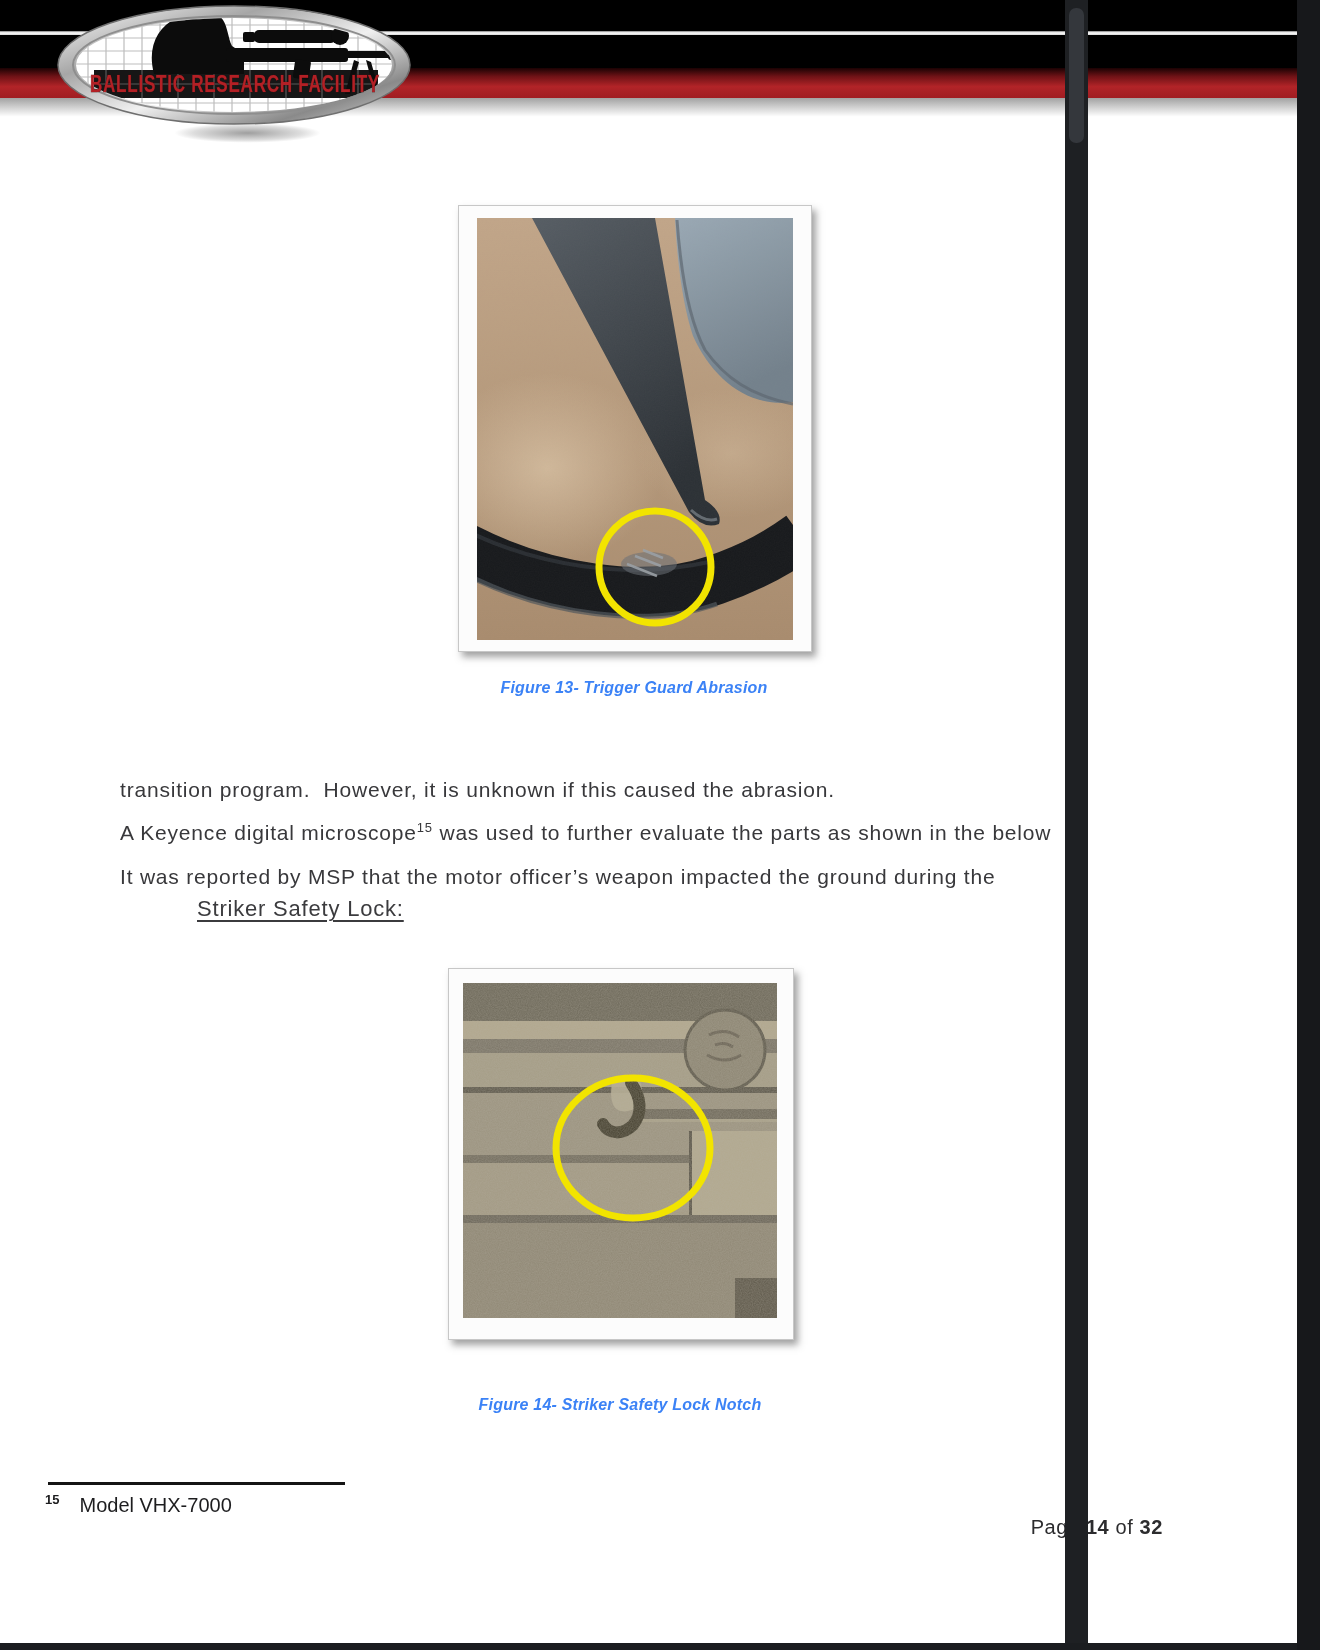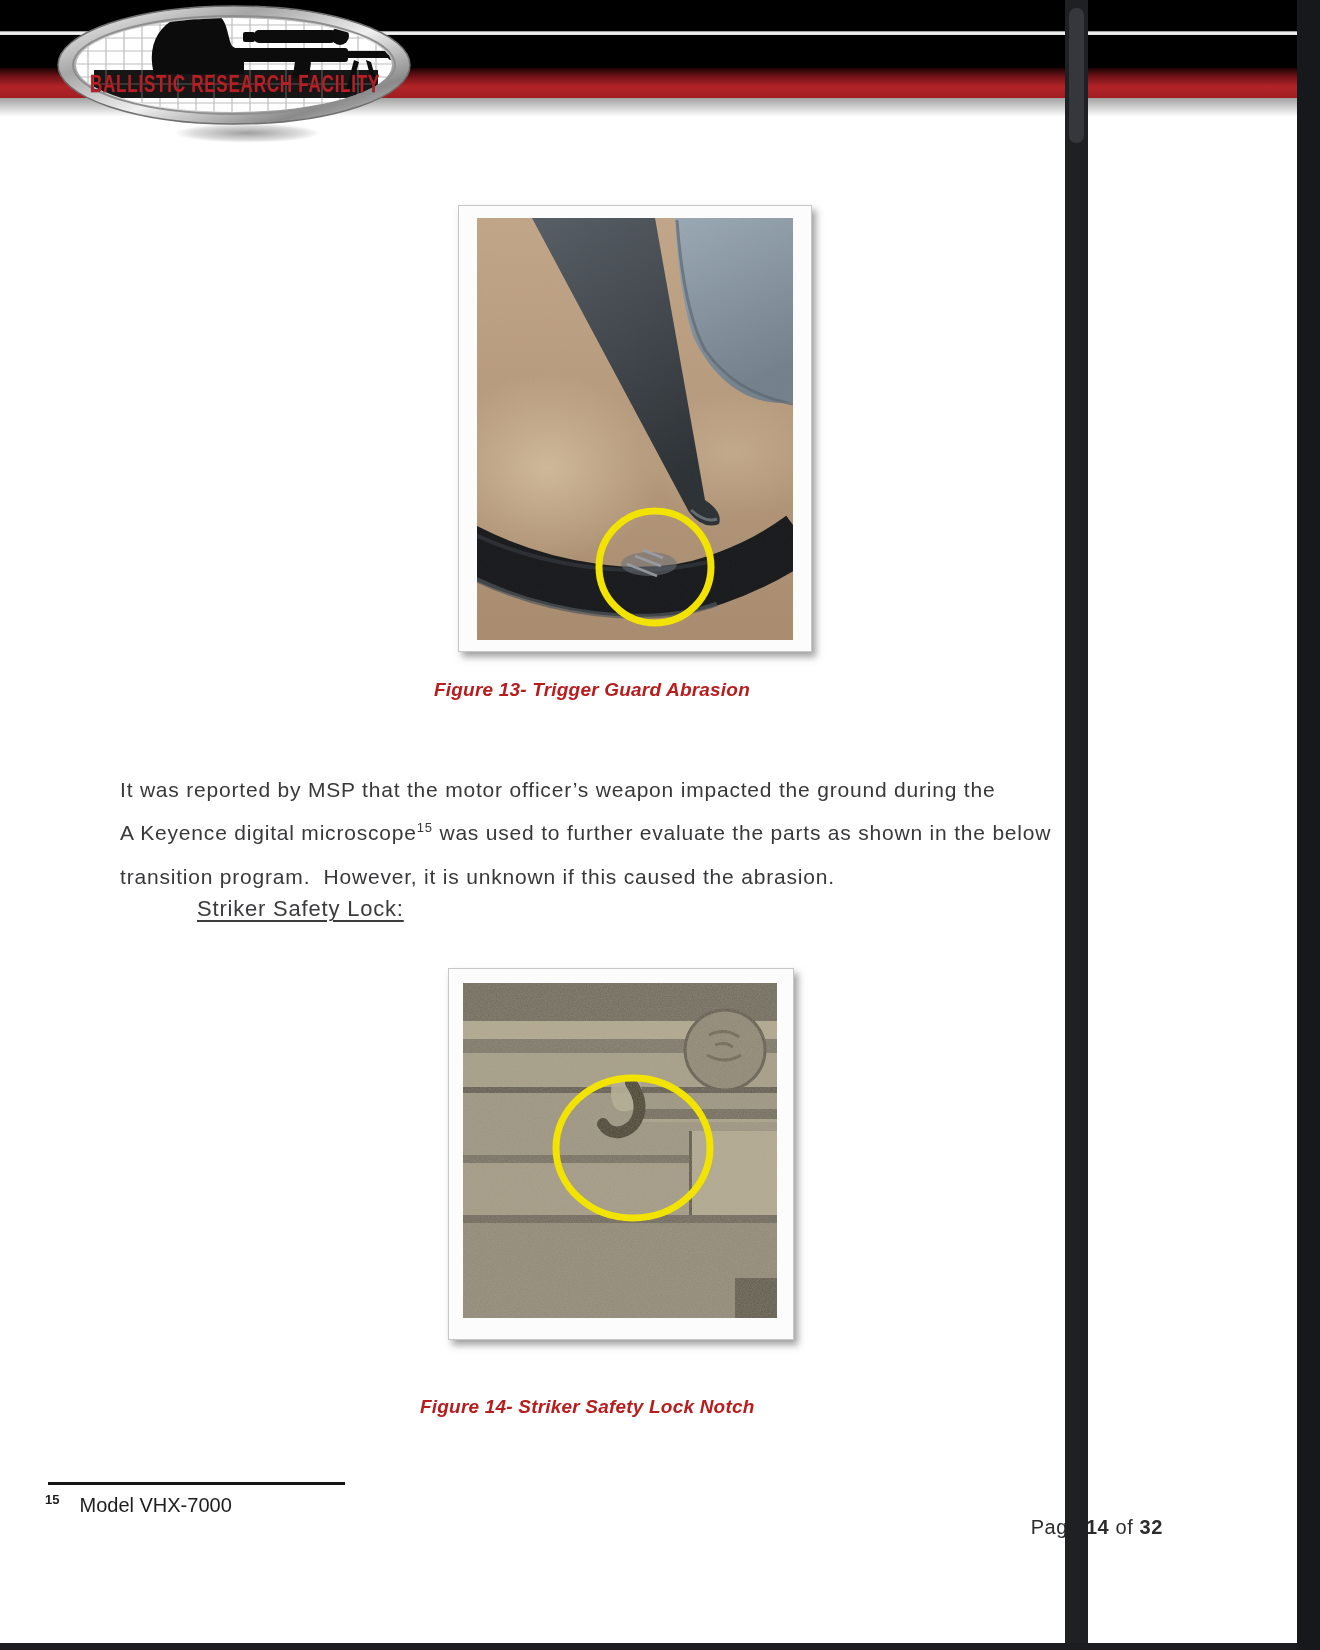--- a/index.html
+++ b/index.html
@@ -30,22 +30,22 @@
     position:absolute;background:#fcfcfc;border:1px solid #c7c7c7;
     box-shadow:4px 5px 7px rgba(70,70,70,.5);
   }
   .frame13{left:458px;top:205px;width:352px;height:445px;}
   .frame14{left:448px;top:968px;width:344px;height:370px;}
   .photo-inner{position:absolute;overflow:hidden;}
   .inner13{left:18px;top:12px;width:316px;height:422px;}
   .inner14{left:14px;top:14px;width:314px;height:335px;}
   
   .caption{
-    position:absolute;width:400px;text-align:left;
-    font-size:19px;font-style:italic;font-weight:600;color:#b91c1c;
+    position:absolute;width:400px;text-align:center;
+    font-size:16px;font-style:italic;font-weight:600;color:#3b82f6;
     letter-spacing:.2px;white-space:pre;
   }
   .cap13{left:434px;top:679px;}
   .cap14{left:420px;top:1396px;}
   .para{
     position:absolute;left:120px;color:#38383b;font-size:21px;
     line-height:29px;letter-spacing:.8px;white-space:pre;
   }
   .p1{top:717px;}
   .p2{top:760px;}
@@ -163,22 +163,22 @@
           <ellipse cx="172" cy="346" rx="28" ry="12" fill="#697076" opacity=".55"></ellipse>
           <path d="M158 338 l26 10 M150 346 l30 12 M166 332 l20 8" stroke="#9aa0a6" stroke-width="2.5" opacity=".9"></path>
           <rect width="316" height="422" filter="url(#grain13)" opacity=".12"></rect>
           <circle cx="178" cy="349" r="56" fill="none" stroke="#f2e400" stroke-width="7"></circle>
         </svg>
       </div>
     </div>
     <div class="caption cap13">Figure 13- Trigger Guard Abrasion</div>
 
     <div class="para p1">
+      <div>transition program.  However, it is unknown if this caused the abrasion.</div>
       <div>It was reported by MSP that the motor officer’s weapon impacted the ground during the</div>
-      <div>transition program.  However, it is unknown if this caused the abrasion.</div>
     </div>
     <div class="para p2">
       <div><span>A Keyence digital microscope</span><sup>15</sup><span> was used to further evaluate the parts as shown in the below</span></div>
     </div>
 
     <div class="subheading">Striker Safety Lock:</div>
 
     <div class="photo-frame frame14">
       <div class="photo-inner inner14">
         <svg width="314" height="335" viewBox="0 0 314 335">

